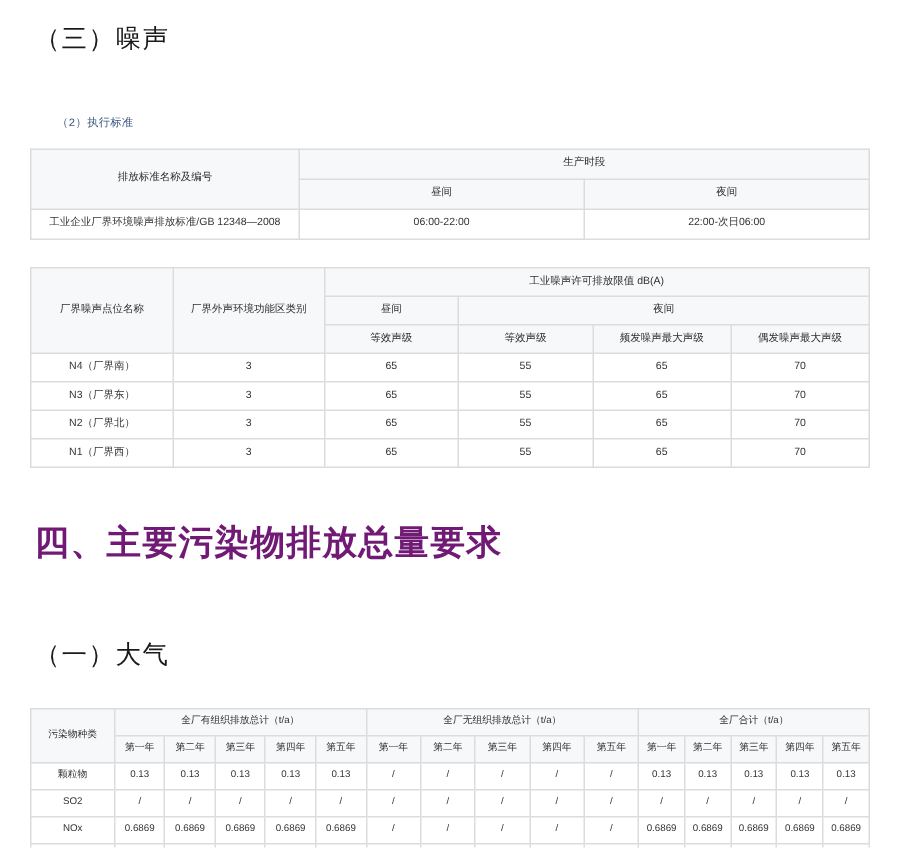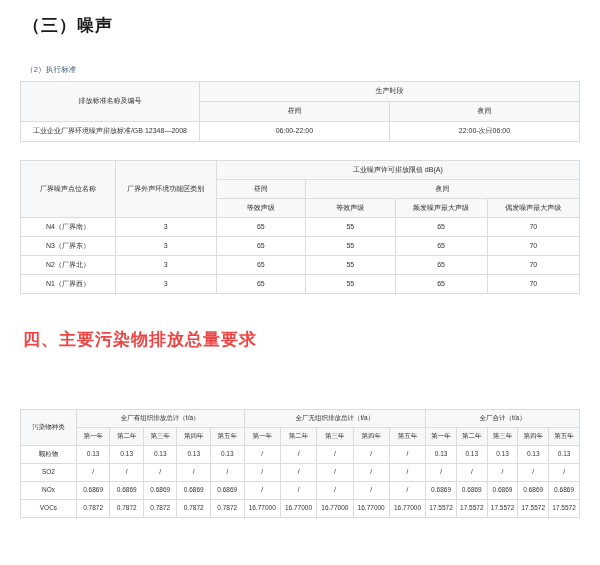--- a/index.html
+++ b/index.html
@@ -16,40 +16,41 @@
   }
   .page {
     position: relative;
     width: 600px;
     height: 565px;
     box-sizing: border-box;
     padding: 0 20px;
   }
   .h-sub {
     font-size: 17px;
-    font-weight: bold;
+    font-weight: normal;
     color: #1a1a1a;
     letter-spacing: 1px;
     margin: 14px 0 0 0;
     padding-left: 3px;
   }
   .h-main {
-    font-size: 17px;
+    font-size: 23px;
     font-weight: bold;
-    color: #ef4444;
+    color: #701a75;
     letter-spacing: 1px;
     margin: 0;
     padding-left: 3px;
   }
   .para {
     font-size: 7.5px;
     color: #3d5a80;
-    margin: 0;
+    margin: 12px;
     padding-left: 6px;
     letter-spacing: 0.2px;
+    font-family: Liberation Mono, monospace;
   }
   table {
     border-collapse: collapse;
     width: 100%;
     table-layout: fixed;
     font-size: 7px;
     color: #333;
   }
   table td, table th {
     border: 1px solid #dcdcdc;
@@ -180,20 +181,21 @@
       </tbody>
     </table>
   </div>
 
   <div class="sp-34"></div>
 
   <h1 class="h-main">四、主要污染物排放总量要求</h1>
 
   <div class="sp-34"></div>
 
+  <h2 class="h-sub">（一）大气</h2>
 
   <div class="sp-18"></div>
 
   <div class="tb-wrap">
     <table class="t-air">
       <colgroup>
         <col style="width:10%">
         <col style="width:6%">
           <col style="width:6%">
           <col style="width:6%">

